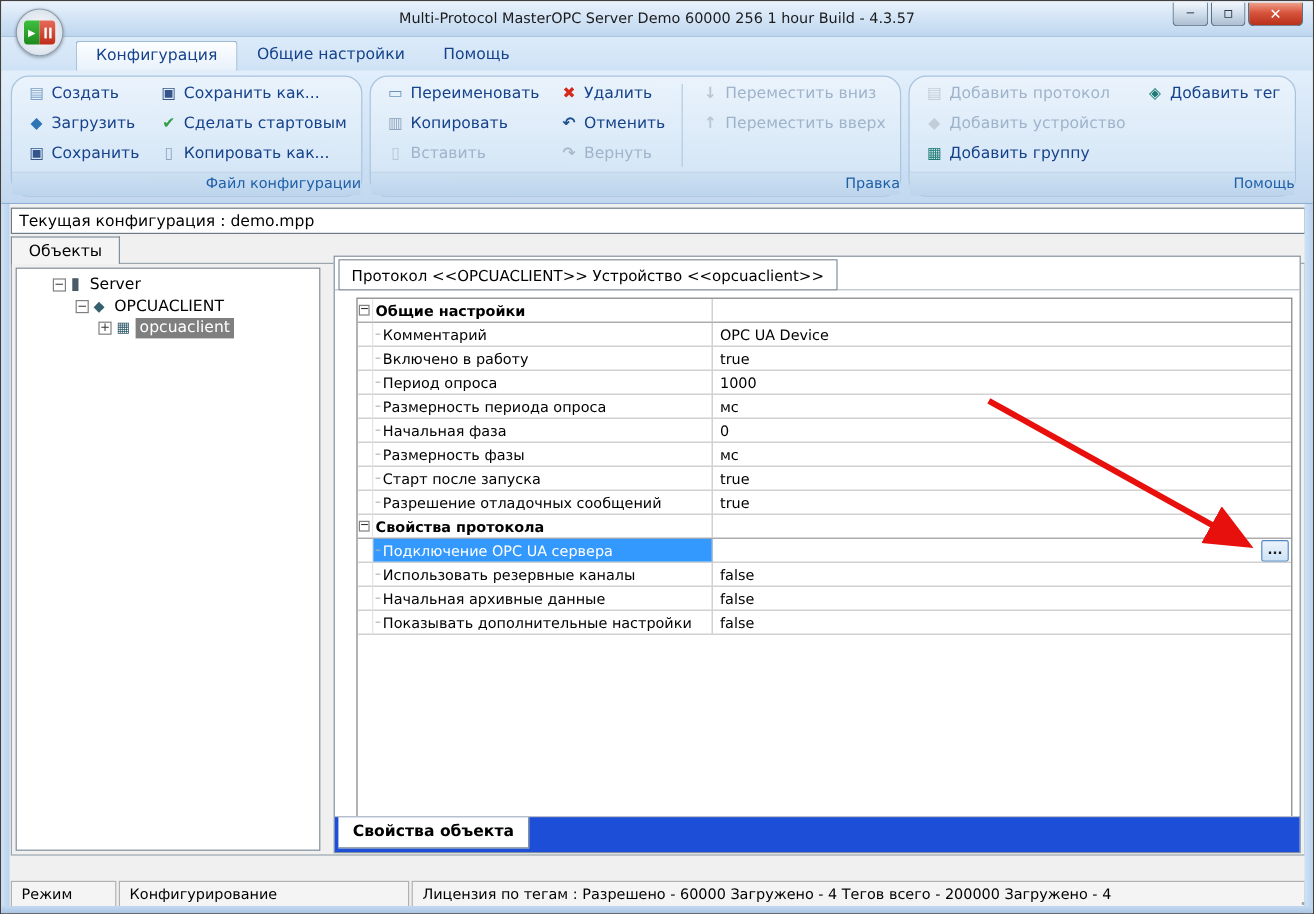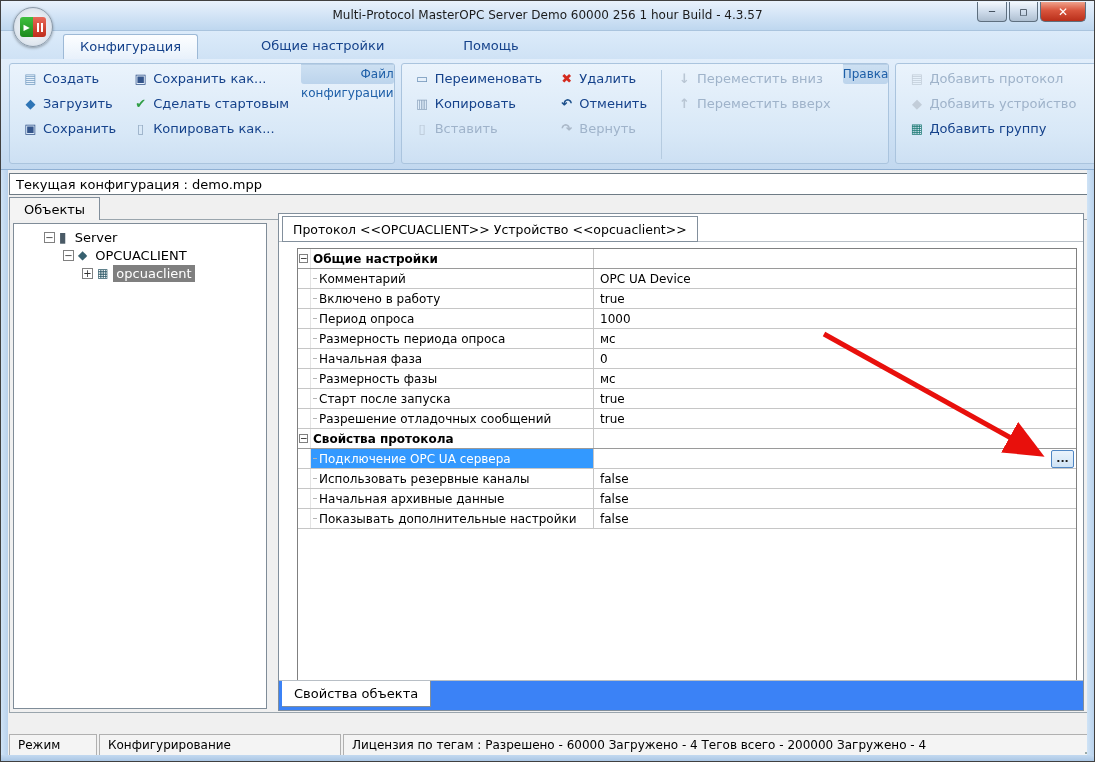--- a/index.html
+++ b/index.html
@@ -32,31 +32,31 @@
   .app-icon .play { width:13px; height:20px; background:linear-gradient(#3fc03f,#1d8a1d);
     border-radius:3px 0 0 3px; display:flex; align-items:center; justify-content:center;
     color:#fff; font-size:8px; }
   .app-icon .play::before { content:"▶"; }
   .app-icon .pause { width:13px; height:20px; background:linear-gradient(#e86a5a,#bf2c1a);
     border-radius:0 3px 3px 0; display:flex; align-items:center; justify-content:center; gap:2px; }
   .app-icon .pause i { display:block; width:2px; height:9px; background:#fff; }
 
   
   .tabstrip { position:absolute; left:0; top:30px; width:100%; height:28px;
-    background:linear-gradient(#dcebfa,#cfe2f5); display:flex; align-items:flex-end; padding-left:62px;gap:47px; }
+    background:linear-gradient(#dcebfa,#cfe2f5); display:flex; align-items:flex-end; padding-left:62px; }
   .rtab { height:25px; padding:4px 16px 0 16px; font-size:13px; color:#15428b; white-space:nowrap; }
   .rtab.active { background:linear-gradient(#fdfeff,#e8f1fb); border:1px solid #9db9d6;
     border-bottom:none; border-radius:3px 3px 0 0; }
 
   
   .ribbon { position:absolute; left:0; top:58px; width:100%; height:111px;
     background:linear-gradient(#e2eefb,#cfe2f5 60%,#c2d8ef); border-bottom:1px solid #8fb0d4;
     display:flex; align-items:flex-start; padding:4px 0 0 8px; }
-  .rgroup { border:1px solid #aac4de; border-radius:3px; margin-right:6px; height:101px;
-    background:linear-gradient(#eaf3fc,#d8e8f7 70%,#cde0f3); display:flex; flex-direction:row; }
+  .rgroup { border:1px solid #aac4de; border-radius:15px; margin-right:6px; height:101px;
+    background:linear-gradient(#eaf3fc,#d8e8f7 70%,#cde0f3); display:flex; flex-direction:column; }
   .rgroup-body { flex:1; display:flex; padding:2px 4px 0 4px; }
   .rcol { display:flex; flex-direction:column; }
   .rsep { width:1px; background:#b5cbe0; margin:4px 6px; }
   .rbtn { display:flex; align-items:center; height:25px; padding:0 8px; font-size:13px;
     color:#15428b; white-space:nowrap; }
   .rbtn.disabled { color:#9fb3ca; }
   .rbtn.disabled .ic { color:#bcc9d6 !important; }
   .ic { display:inline-block; width:17px; margin-right:4px; text-align:center; font-size:13px; }
   .i-new::before{content:"▤";color:#7aa0c4;}
   .i-load::before{content:"◆";color:#2e75b6;}
@@ -133,21 +133,21 @@
   .grow.group .gname::before { display:none; }
   .grow.group .gname { font-weight:bold; }
   .grow.group { border-bottom:1px solid #9a9a9a; }
   .gval { flex:1; display:flex; align-items:center; padding:0 2px 0 6px; }
   .gname.sel { background:#3399ff; color:#fff; }
   .ellipsis-btn { margin-left:auto; width:23px; height:18px; border:1px solid #4f86c4;
     border-radius:2px; background:linear-gradient(#eaf3fc,#cfe3f5); color:#1b1b1b;
     font-size:11px; font-weight:bold; line-height:15px; text-align:center; }
 
   .bottom-tabrow { position:absolute; left:0; right:0; bottom:0; height:30px;
-    border-top:1px solid #b8bfc6; background:#3b82f6; }
+    border-top:1px solid #b8bfc6; background:#1d4ed8;font-weight:bold; }
   .bottom-tab { position:absolute; left:3px; top:0; height:26px; padding:0 12px;
     border-right:1px solid #828f9c; border-bottom:1px solid #828f9c; background:#fff;
     font-size:13px; display:flex; align-items:center; }
 
   
   .statusbar { position:absolute; left:8px; top:733px; width:1079px; height:22px;
     background:#f1f1f1; display:flex; font-size:12px; color:#000; }
   .scell { border:1px solid #b0b0b0; display:flex; align-items:center; padding-left:8px;
     margin-right:2px; background:#f4f4f4; }
   .scell-mode { width:88px; }

